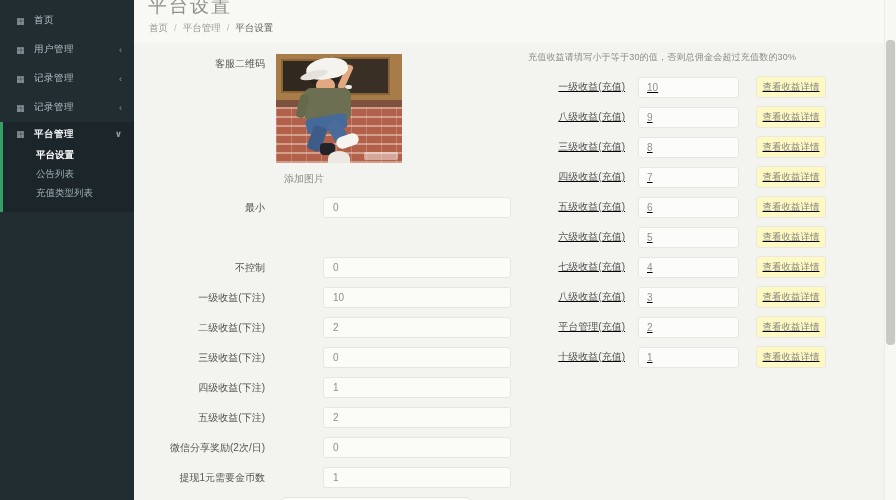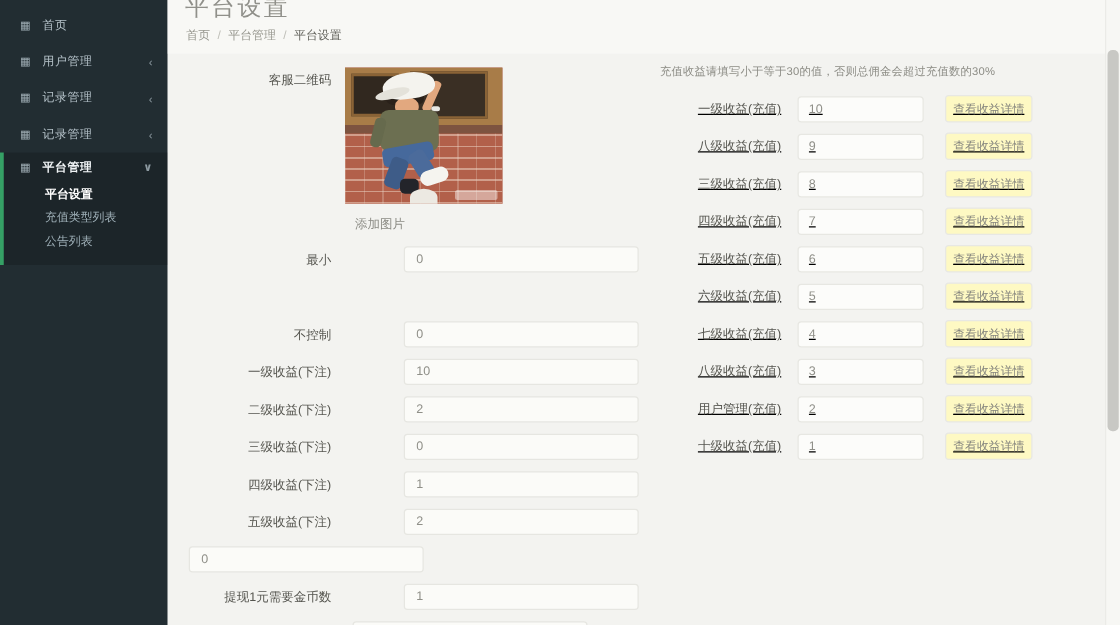--- a/index.html
+++ b/index.html
@@ -103,24 +103,24 @@
     <div class="nav-group">
       <div class="nav-item parent">
         <span class="nav-icon">▦</span>
         <span class="nav-label">平台管理</span>
         <span class="nav-chevron">∨</span>
       </div>
       <div class="sub-item active">
         <span>平台设置</span>
       </div>
       <div class="sub-item">
+        <span>公告列表</span>
+      </div>
+      <div class="sub-item">
         <span>充值类型列表</span>
-      </div>
-      <div class="sub-item">
-        <span>公告列表</span>
       </div>
     </div>
   </div>
 
   <div class="main">
     <div class="page-header">
       <div class="page-title">平台设置</div>
       <div class="breadcrumb">
         <span>首页</span><span class="sep">/</span><span>平台管理</span><span class="sep">/</span><span class="current">平台设置</span>
       </div>
@@ -176,20 +176,21 @@
       </div>
       <div class="form-row">
         <label class="form-label">四级收益(下注)</label>
         <input class="text-input" value="1" style="">
       </div>
       <div class="form-row">
         <label class="form-label">五级收益(下注)</label>
         <input class="text-input" value="2" style="">
       </div>
       <div class="form-row">
+        <label class="form-label">微信分享奖励(2次/日)</label>
         <input class="text-input" value="0" style="">
       </div>
       <div class="form-row">
         <label class="form-label">提现1元需要金币数</label>
         <input class="text-input" value="1" style="">
       </div>
     </div>
     <div class="partial-input"></div>
 
     <div class="note">充值收益请填写小于等于30的值，否则总佣金会超过充值数的30%</div>
@@ -228,21 +229,21 @@
         <label class="r-label">七级收益(充值)</label>
         <input class="r-input" value="4" style="">
         <button class="detail-btn">查看收益详情</button>
       </div>
       <div class="r-row">
         <label class="r-label">八级收益(充值)</label>
         <input class="r-input" value="3" style="">
         <button class="detail-btn">查看收益详情</button>
       </div>
       <div class="r-row">
-        <label class="r-label">用户管理(充值)</label>
+        <label class="r-label">平台管理(充值)</label>
         <input class="r-input" value="2" style="">
         <button class="detail-btn">查看收益详情</button>
       </div>
       <div class="r-row">
         <label class="r-label">十级收益(充值)</label>
         <input class="r-input" value="1" style="">
         <button class="detail-btn">查看收益详情</button>
       </div>
     </div>
   </div>

